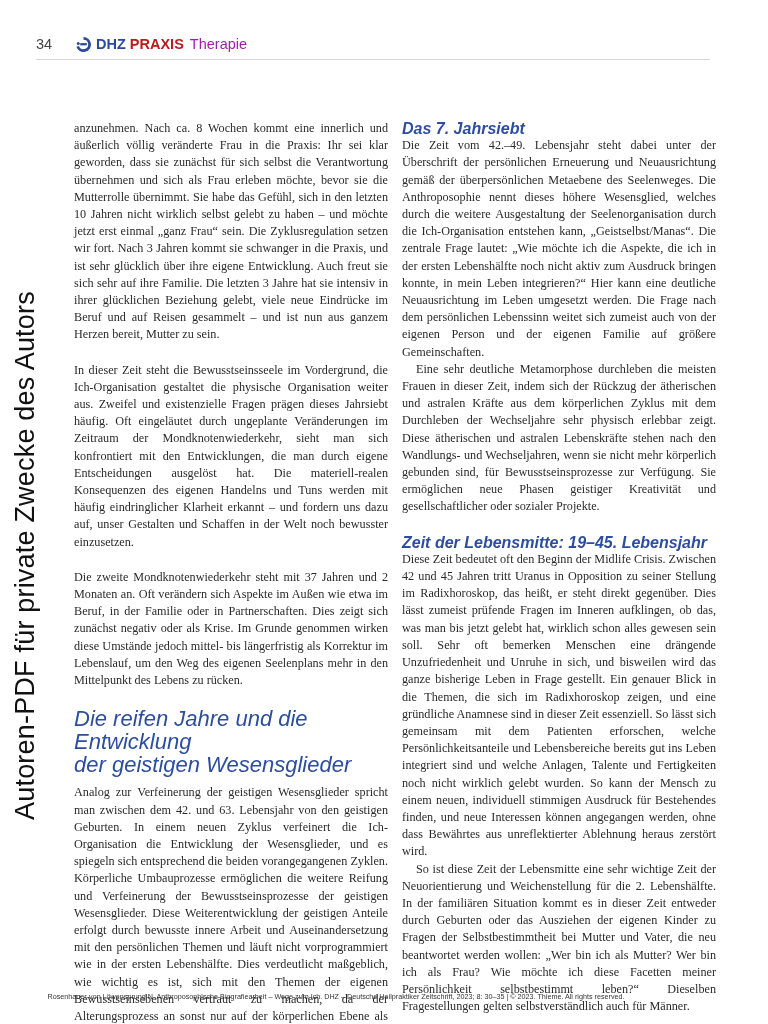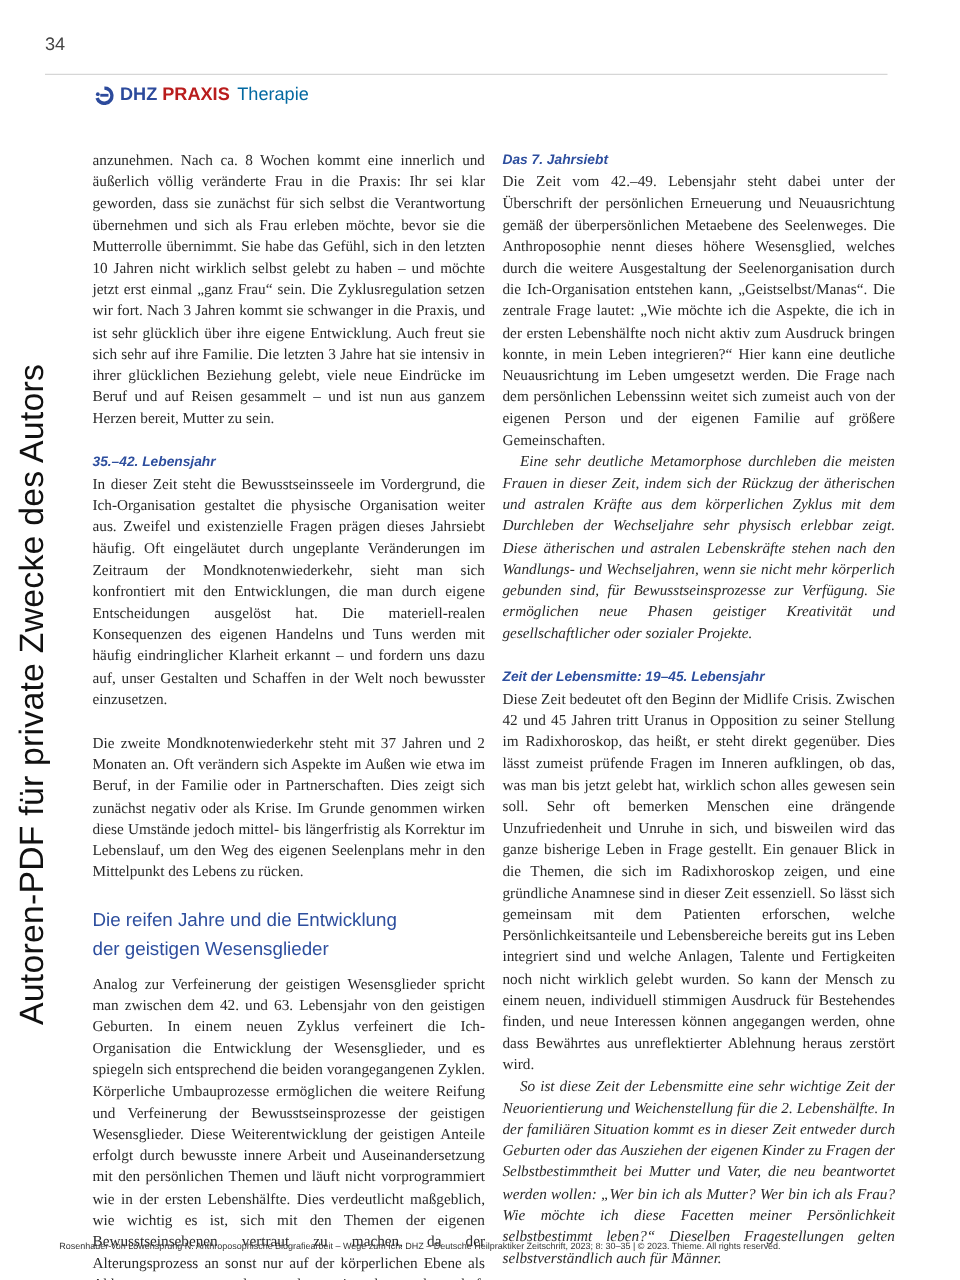--- a/index.html
+++ b/index.html
@@ -1,39 +1,39 @@
 <!DOCTYPE html>
 <html><head>
 <meta charset="utf-8">
 <style>
   html, body { margin: 0; padding: 0; background: #ffffff; }
   body { width: 768px; height: 1024px; position: relative; overflow: hidden;
          font-family: "Liberation Serif", "DejaVu Serif", serif; color: #2a2a2a; }
-  .header { position: absolute; left: 36px; top: 28px; height: 24px; display: flex; align-items: flex-start; }
+  .header { position: absolute; left: 36px; top: 28px; height: 24px; display: flex; align-items: flex-end; }
   .page-num { font-family: "Liberation Sans", sans-serif; font-size: 14.5px; color: #444; width: 40px; }
   .logo { display: flex; align-items: center; font-family: "Liberation Sans", sans-serif; font-size: 14.5px; margin-top: 40px; }
   .logo-mark { width: 15px; height: 15px; margin-right: 5px; }
   .logo-dhz { color: #2c4a9c; font-weight: bold; margin-right: 4px; }
   .logo-praxis { color: #b91c1c; font-weight: bold; margin-right: 6px; }
-  .logo-section { color: #0369a1; }
+  .logo-section { color: #a21caf; }
   .header-rule { position: absolute; left: 36px; top: 59px; width: 674px; height: 0; border-top: 1px solid #d6d6d6; }
 
   .watermark { position: absolute; left: 10px; top: 820px; transform-origin: 0 0; transform: rotate(-90deg);
                font-family: "Liberation Sans", sans-serif; font-size: 27px; color: #111; white-space: nowrap; letter-spacing: 0.2px; }
 
   .col { position: absolute; top: 120px; width: 314px; font-size: 12.2px; line-height: 17.2px; }
   .col-left { left: 74px; }
   .col-right { left: 402px; }
   p { margin: 0; text-align: justify; hyphens: manual; }
-  p.indent { text-indent: 14px; font-style: italic; }
+  p.indent { text-indent: 14px; }
   h3 { margin: 0; font-family: "Liberation Sans", sans-serif; font-style: italic; font-weight: bold;
-       font-size: 11px; line-height: 17.2px; color: #2d4e9e; }
+       font-size: 16px; line-height: 17.2px; color: #2d4e9e; }
   .gap { height: 18px; }
-  h2 { margin: 0; font-family: "Liberation Sans", sans-serif; font-weight: normal;
-       font-size: 15px; line-height: 23px; color: #2d4e9e; }
+  h2 { margin: 0; font-family: "Liberation Sans", sans-serif; font-style: italic; font-weight: normal;
+       font-size: 22px; line-height: 23px; color: #2d4e9e; }
   .footer { position: absolute; left: 0; width: 672px; top: 992px; text-align: center;
             font-family: "Liberation Sans", sans-serif; font-size: 7.2px; color: #333; }
 </style>
 </head>
 <body>
 
 <div class="header">
   <span class="page-num">34</span>
   <span class="logo">
     <svg class="logo-mark" viewBox="0 0 16 16">
@@ -46,21 +46,20 @@
     <span class="logo-section">Therapie</span>
   </span>
 </div>
 <div class="header-rule"></div>
 
 <div class="watermark">Autoren-PDF für private Zwecke des Autors</div>
 
 <div class="col col-left">
   <p>anzunehmen. Nach ca. 8 Wochen kommt eine innerlich und äußerlich völlig veränderte Frau in die Praxis: Ihr sei klar geworden, dass sie zunächst für sich selbst die Verantwortung übernehmen und sich als Frau erleben möchte, bevor sie die Mutterrolle übernimmt. Sie habe das Gefühl, sich in den letzten 10 Jahren nicht wirklich selbst gelebt zu haben – und möchte jetzt erst einmal „ganz Frau“ sein. Die Zyklusregulation setzen wir fort. Nach 3 Jahren kommt sie schwanger in die Praxis, und ist sehr glücklich über ihre eigene Entwicklung. Auch freut sie sich sehr auf ihre Familie. Die letzten 3 Jahre hat sie intensiv in ihrer glücklichen Beziehung gelebt, viele neue Eindrücke im Beruf und auf Reisen gesammelt – und ist nun aus ganzem Herzen bereit, Mutter zu sein.</p>
   <div class="gap"></div>
-  <h3>35.–42. Lebensjahr</h3>
   <p>In dieser Zeit steht die Bewusstseinsseele im Vordergrund, die Ich-Organisation gestaltet die physische Organisation weiter aus. Zweifel und existenzielle Fragen prägen dieses Jahrsiebt häufig. Oft eingeläutet durch ungeplante Veränderungen im Zeitraum der Mondknotenwiederkehr, sieht man sich konfrontiert mit den Entwicklungen, die man durch eigene Entscheidungen ausgelöst hat. Die materiell-realen Konsequenzen des eigenen Handelns und Tuns werden mit häufig eindringlicher Klarheit erkannt – und fordern uns dazu auf, unser Gestalten und Schaffen in der Welt noch bewusster einzusetzen.</p>
   <div class="gap"></div>
   <p>Die zweite Mondknotenwiederkehr steht mit 37 Jahren und 2 Monaten an. Oft verändern sich Aspekte im Außen wie etwa im Beruf, in der Familie oder in Partnerschaften. Dies zeigt sich zunächst negativ oder als Krise. Im Grunde genommen wirken diese Umstände jedoch mittel- bis längerfristig als Korrektur im Lebenslauf, um den Weg des eigenen Seelenplans mehr in den Mittelpunkt des Lebens zu rücken.</p>
   <div class="gap"></div>
   <h2>
     <span>Die reifen Jahre und die Entwicklung</span><br>
     <span>der geistigen Wesensglieder</span>
   </h2>
   <div style="height:8px"></div>
   <p>Analog zur Verfeinerung der geistigen Wesensglieder spricht man zwischen dem 42. und 63. Lebensjahr von den geistigen Geburten. In einem neuen Zyklus verfeinert die Ich-Organisation die Entwicklung der Wesensglieder, und es spiegeln sich entsprechend die beiden vorangegangenen Zyklen. Körperliche Umbauprozesse ermöglichen die weitere Reifung und Verfeinerung der Bewusstseinsprozesse der geistigen Wesensglieder. Diese Weiterentwicklung der geistigen Anteile erfolgt durch bewusste innere Arbeit und Auseinandersetzung mit den persönlichen Themen und läuft nicht vorprogrammiert wie in der ersten Lebenshälfte. Dies verdeutlicht maßgeblich, wie wichtig es ist, sich mit den Themen der eigenen Bewusstseinsebenen vertraut zu machen, da der Alterungsprozess an sonst nur auf der körperlichen Ebene als Abbauprozess verstanden und somit eher schmerzhaft wahrgenommen wird. Der wahre Schatz dieser Jahre jedoch liegt in der Entfaltung seelisch-geistiger Ressourcen, welche man wiederum inspirierend für die jüngeren Generationen vorlebt und dadurch weitergibt.</p>

